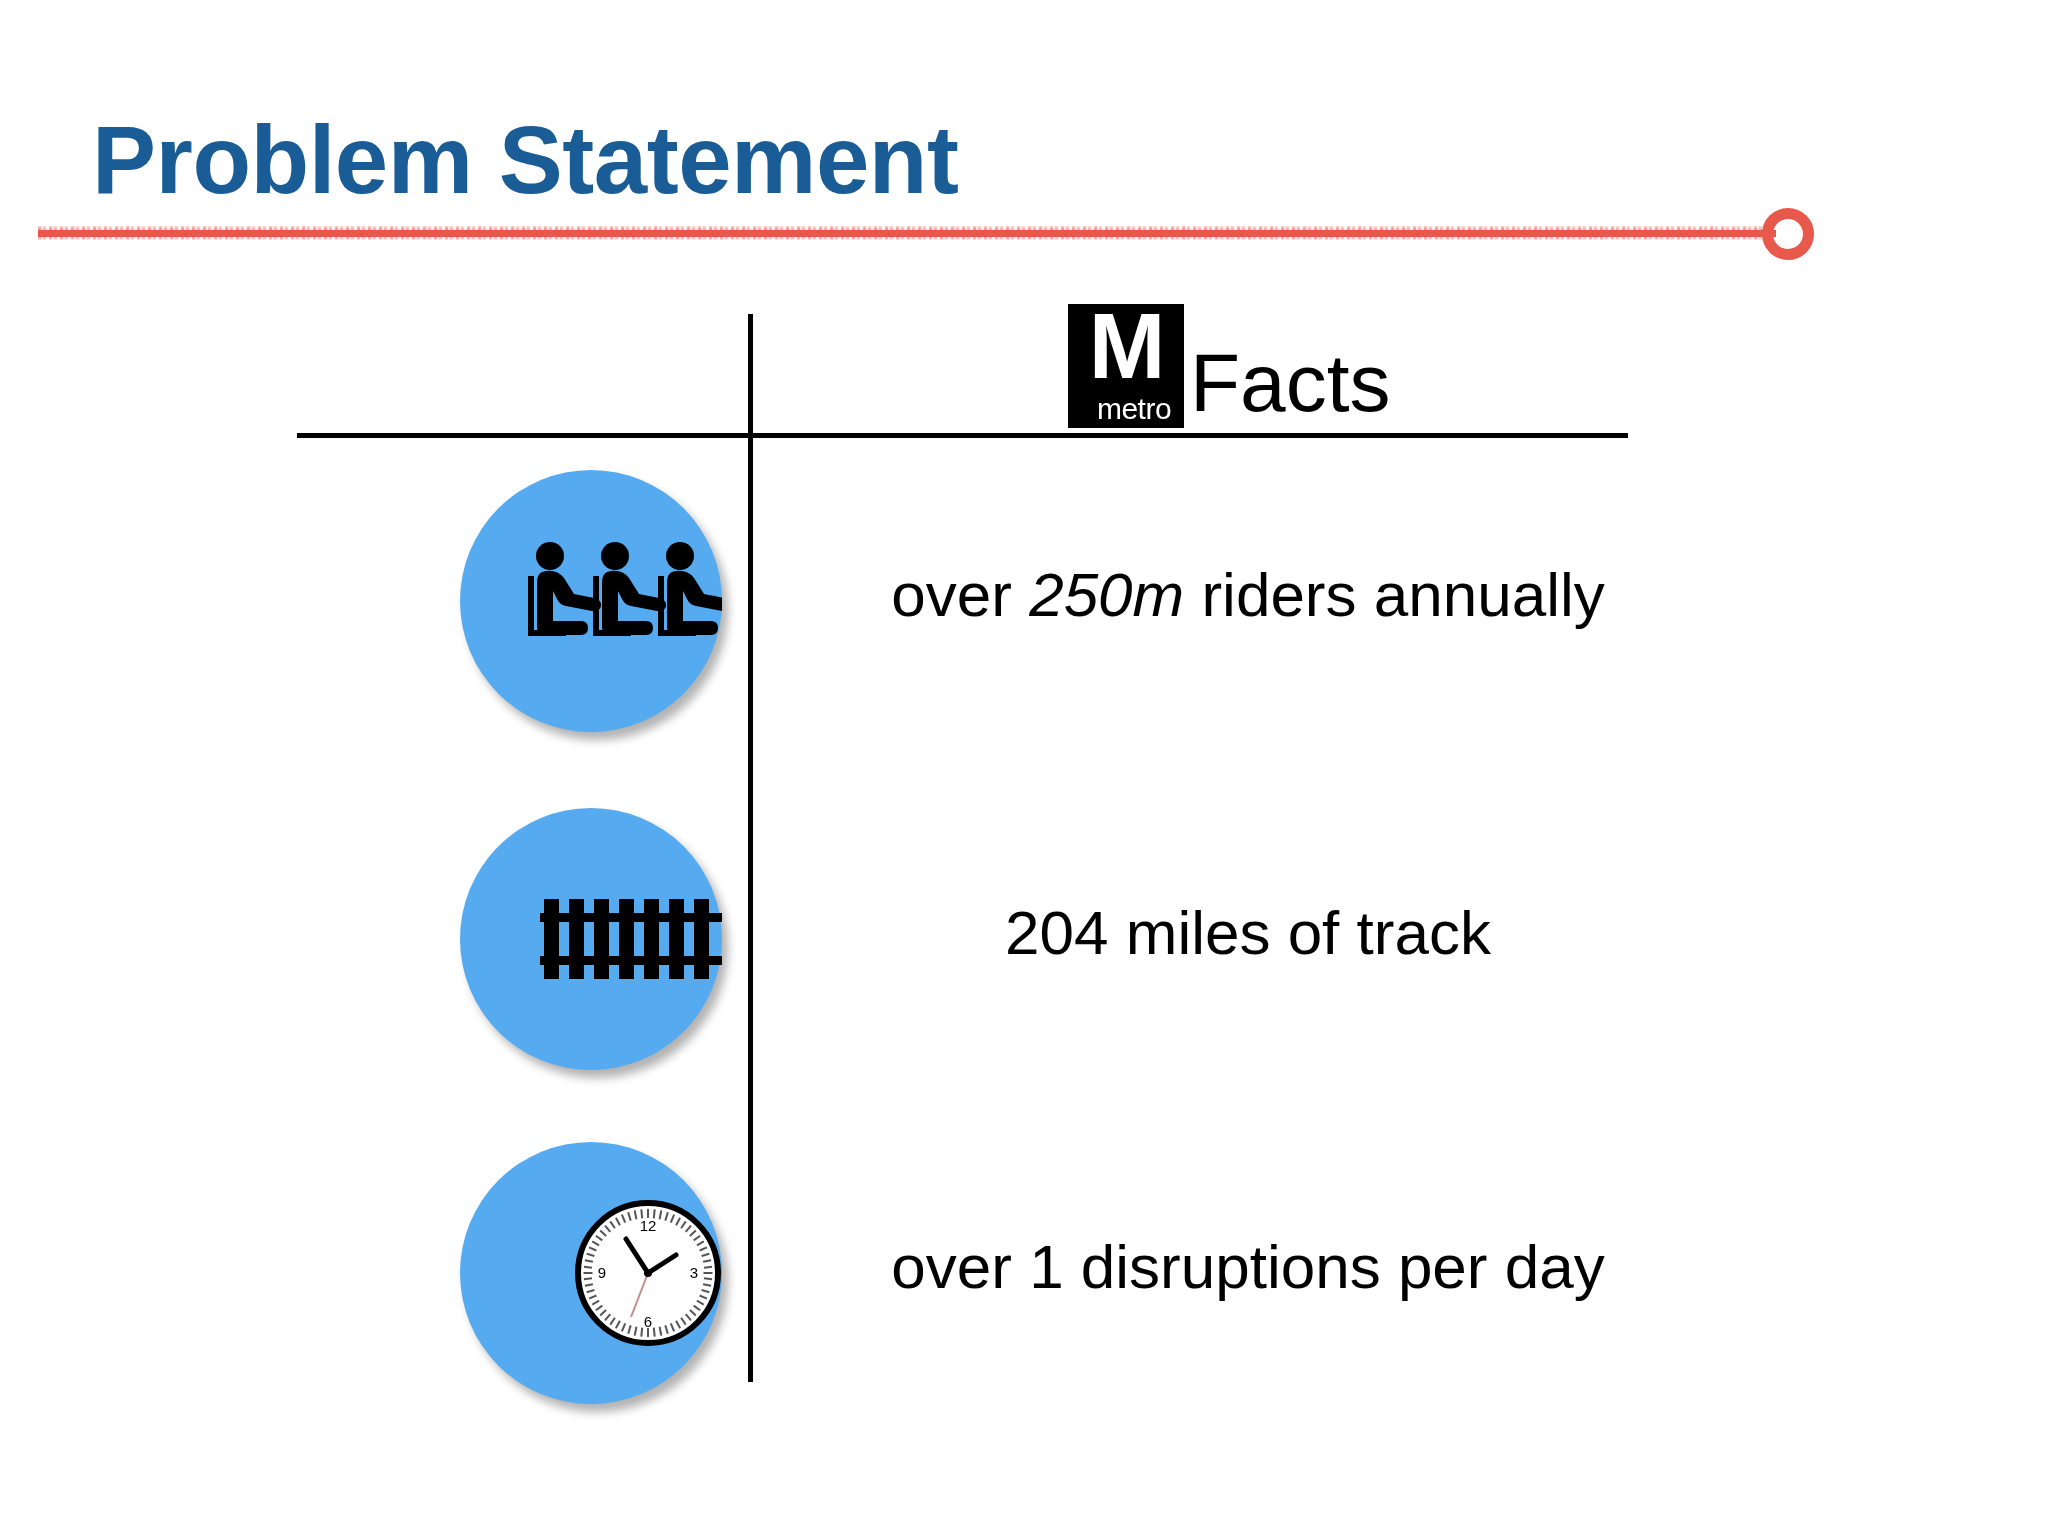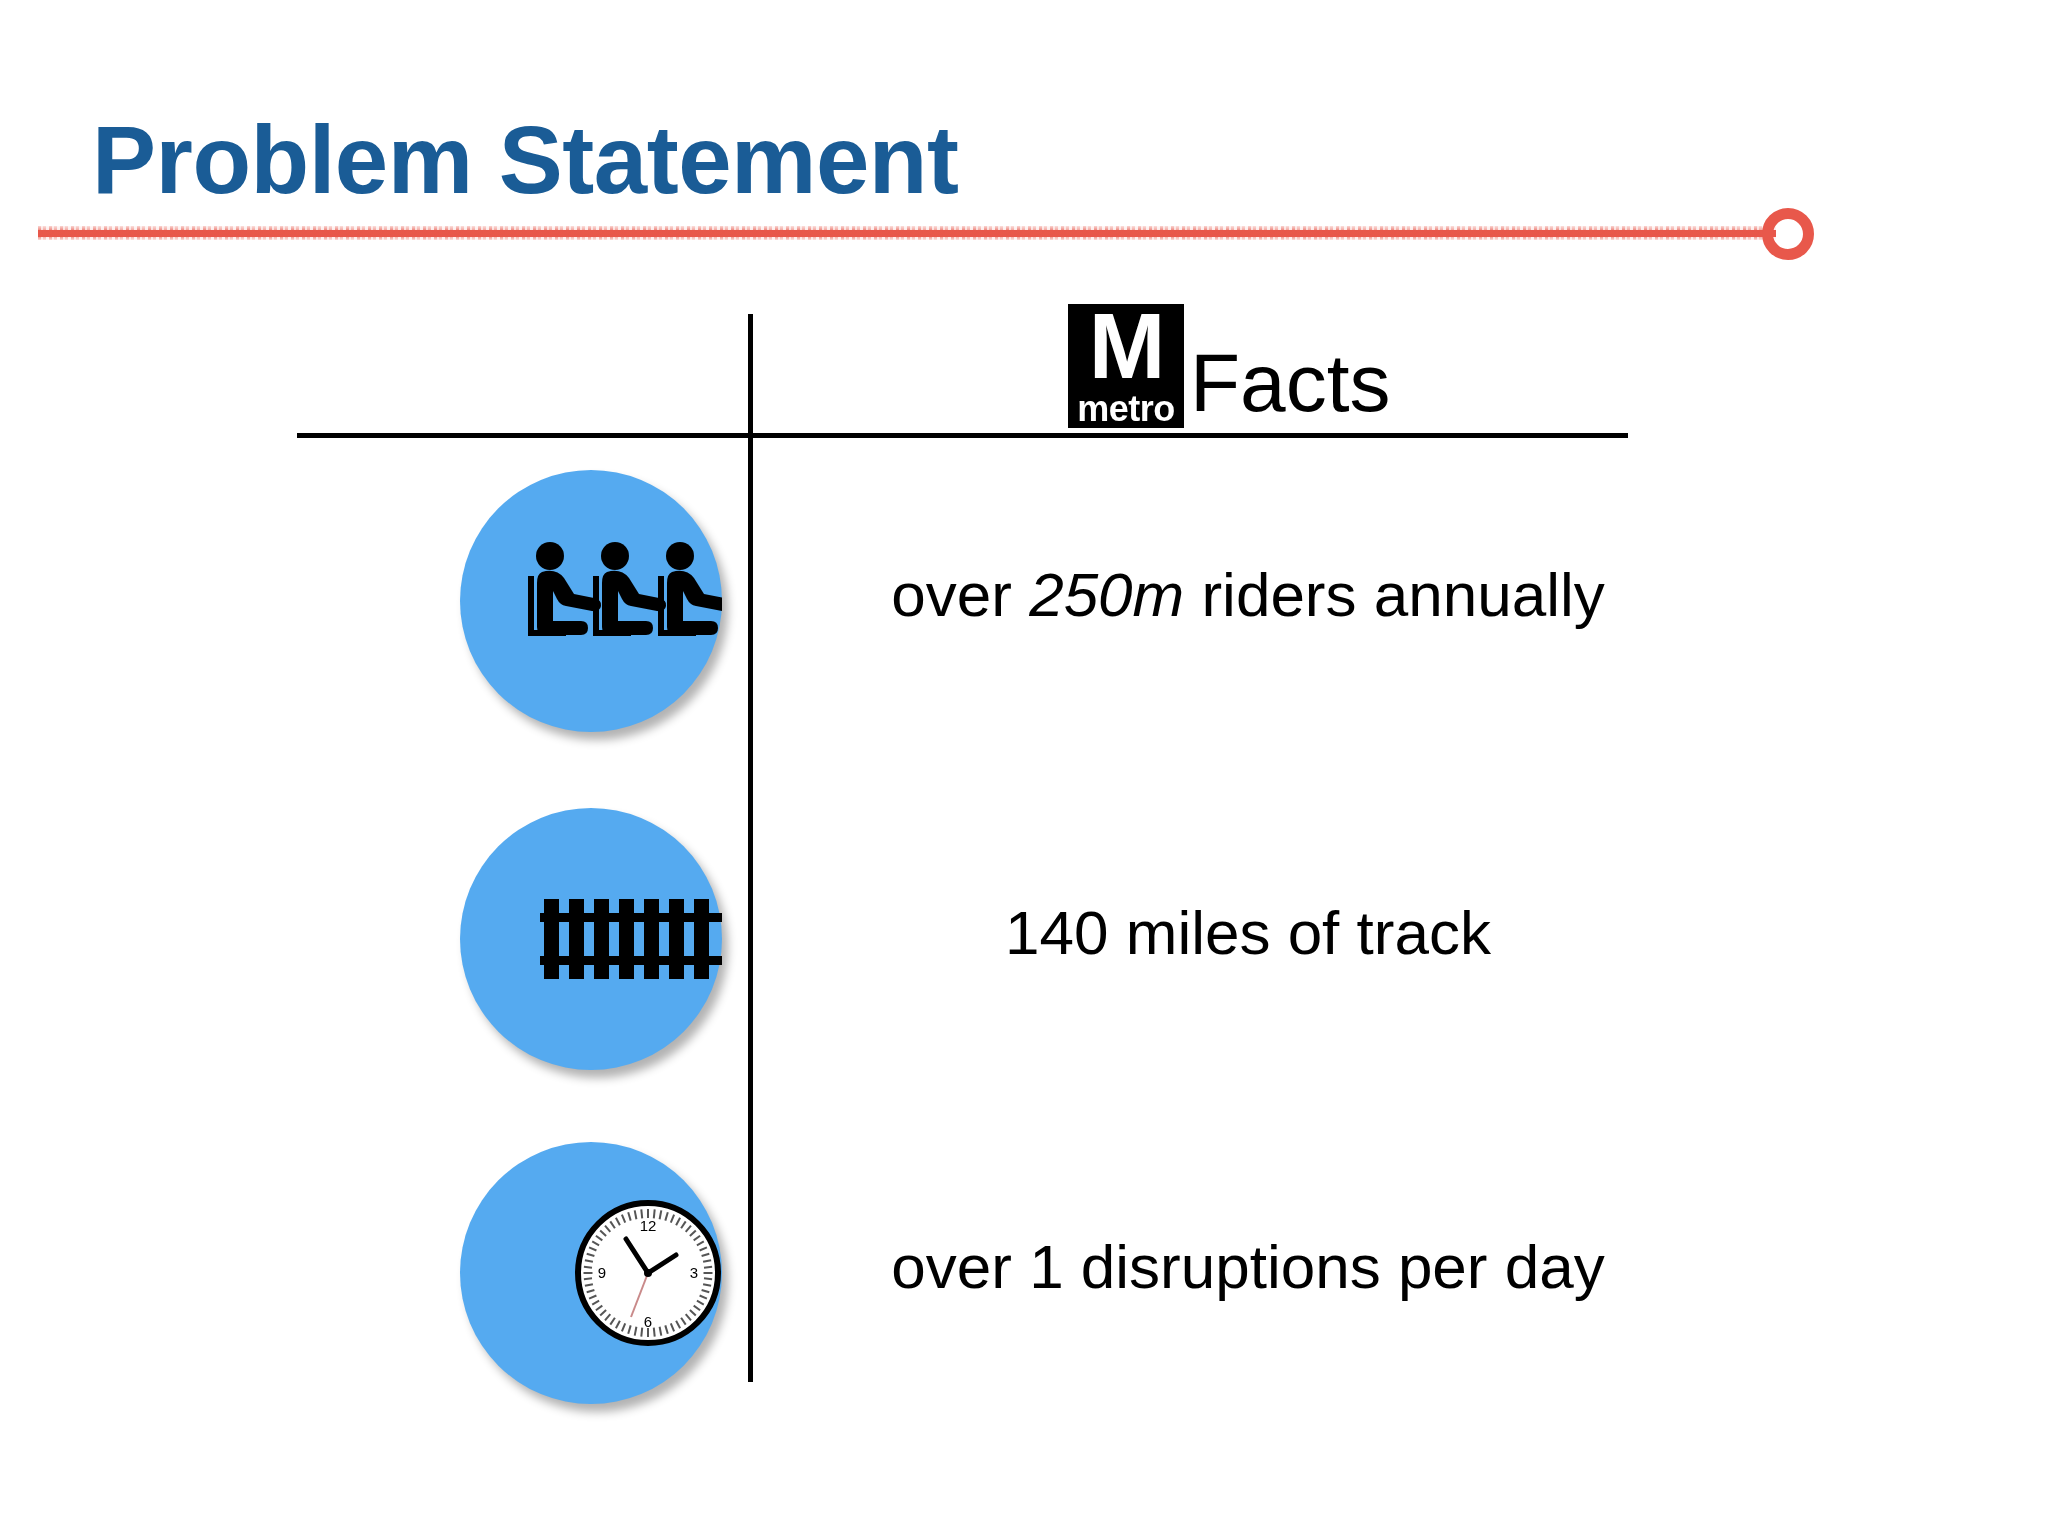--- a/index.html
+++ b/index.html
@@ -117,28 +117,28 @@
     text-align: center;
     color: #ffffff;
     font-family: "Liberation Sans", sans-serif;
     font-weight: 700;
     font-size: 92px;
     line-height: 92px;
     letter-spacing: -2px;
   }
   #metro-logo .metro-word {
     position: absolute;
-    left: 0;
+    left: 8px;
     bottom: 4px;
     width: 100%;
     text-align: center;
     color: #ffffff;
     font-family: "Liberation Sans", sans-serif;
-    font-weight: 700;
-    font-size: 36px;
+    font-weight: 400;
+    font-size: 30px;
     line-height: 30px;
     letter-spacing: -0.5px;
   }
   #facts-label {
     font-size: 82px;
     line-height: 86px;
     color: #000000;
     font-weight: 400;
     white-space: nowrap;
     padding-bottom: 6px;
@@ -248,21 +248,21 @@
         <rect x="104" y="0" width="15" height="80"></rect>
         <rect x="129" y="0" width="15" height="80"></rect>
         <rect x="154" y="0" width="15" height="80"></rect>
 
         <rect x="0" y="14" width="182" height="9"></rect>
         <rect x="0" y="57" width="182" height="9"></rect>
       </g>
     </svg>
   </div>
   <div class="fact-text">
-    <span></span><span class="em"></span><span>140 miles of track</span>
+    <span></span><span class="em"></span><span>204 miles of track</span>
   </div>
 </div>
 
 <div class="fact-row" id="fact-row-2">
   <div class="fact-badge">
     <svg class="badge-icon" width="148" height="148" viewBox="0 0 148 148">
       <circle cx="74" cy="74" r="70" fill="#ffffff" stroke="#000000" stroke-width="6"></circle>
       <g stroke="#555555" stroke-width="2">
 
         <g>

